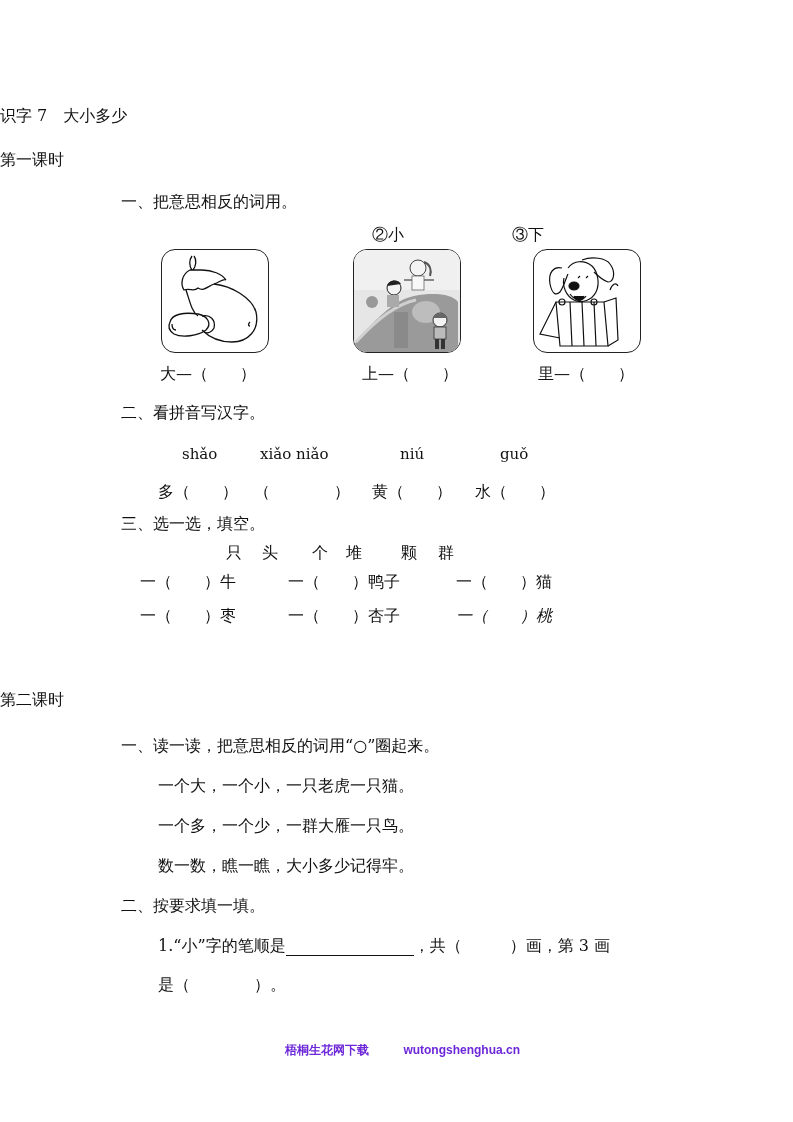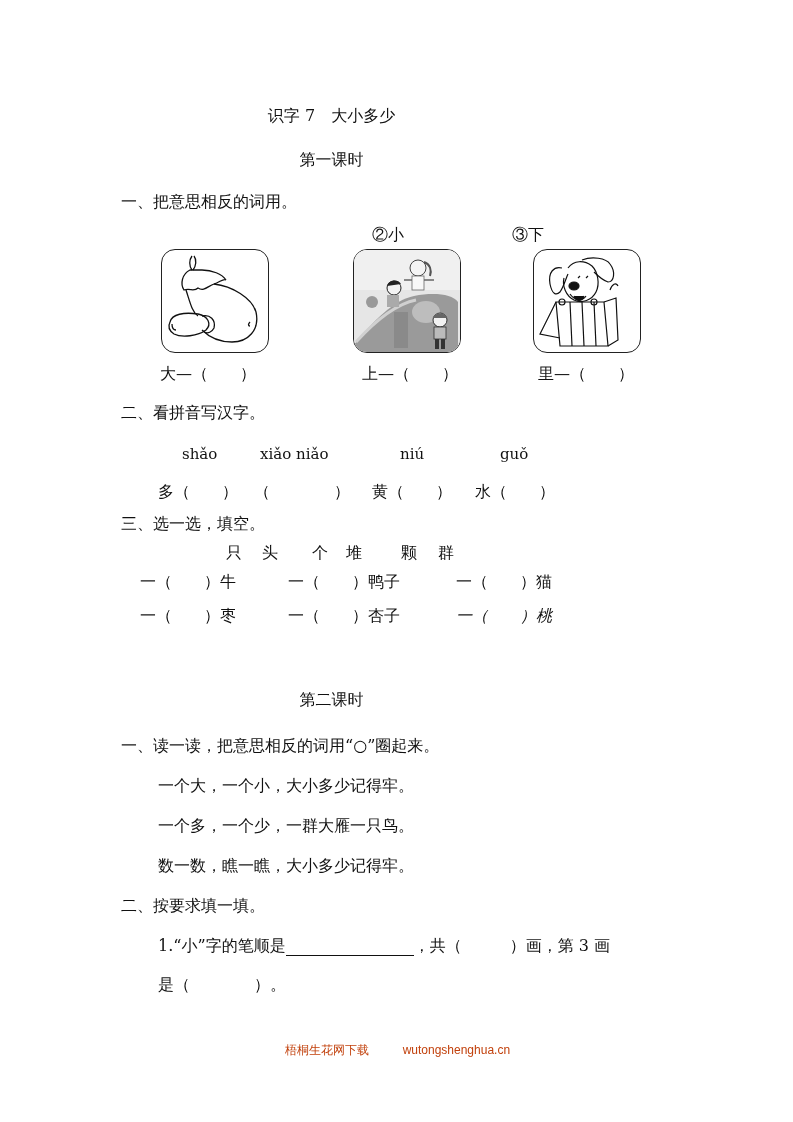--- a/index.html
+++ b/index.html
@@ -1,27 +1,27 @@
 <!DOCTYPE html>
 <html><head>
 <meta charset="utf-8">
 <style>
   html, body { margin: 0; padding: 0; background: #ffffff; }
   body { width: 793px; height: 1122px; position: relative; overflow: hidden;
          font-family: "DejaVu Serif", "Liberation Serif", serif; color: #111; }
   .abs { position: absolute; white-space: nowrap; }
   .t16 { font-size: 16px; line-height: 20px; }
   .t15 { font-size: 15px; line-height: 20px; }
-  .center { left: 0; width: 663px; text-align: center; }
+  .center { left: 0; width: 663px; }
   .picbox { position: absolute; width: 106px; height: 102px; border: 1.5px solid #222;
             border-radius: 14px; background: #fff; overflow: hidden; }
   .picbox svg { width: 100%; height: 100%; display: block; }
   .uline { display: inline-block; border-bottom: 1.3px solid #111; height: 17px; vertical-align: bottom; }
   .sans { font-family: "Liberation Sans", "DejaVu Sans", sans-serif; }
-  .footer { font-size: 12px; color: #c2410c; }
+  .footer { font-size: 12px; color: #6d28d9; font-weight: bold; }
 </style>
 </head>
 <body>
 
 <div class="abs center t16" style="top:106px;">识字 7　大小多少</div>
 <div class="abs center t16" style="top:150px;">第一课时</div>
 
 <div class="abs t16" style="left:121px; top:192px;">一、把意思相反的词用。</div>
 
 <div class="abs t16" style="left:222px; top:221px;margin-top:33px;">①外</div>
@@ -118,21 +118,21 @@
 <div class="abs t16" style="left:288px; top:572px;">一（　　）鸭子</div>
 <div class="abs t16" style="left:456px; top:572px;">一（　　）猫</div>
 
 <div class="abs t16" style="left:140px; top:606px;">一（　　）枣</div>
 <div class="abs t16" style="left:288px; top:606px;">一（　　）杏子</div>
 <div class="abs t16" style="left:456px; top:606px;font-style:italic;">一（　　）桃</div>
 
 <div class="abs center t16" style="top:690px;">第二课时</div>
 
 <div class="abs t16" style="left:121px; top:736px;">一、读一读，把意思相反的词用“○”圈起来。</div>
-<div class="abs t16" style="left:158px; top:776px;">一个大，一个小，大小多少记得牢。</div>
+<div class="abs t16" style="left:158px; top:776px;">一个大，一个小，一只老虎一只猫。</div>
 <div class="abs t16" style="left:158px; top:816px;">一个多，一个少，一群大雁一只鸟。</div>
 <div class="abs t16" style="left:158px; top:856px;">数一数，瞧一瞧，大小多少记得牢。</div>
 
 <div class="abs t16" style="left:121px; top:896px;">二、按要求填一填。</div>
 
 <div class="abs t16" style="left:158px; top:936px;">
   <span>1.“小”字的笔顺是</span><span class="uline" style="width:128px;"></span><span>，共（　　　）画，第 3 画</span>
 </div>
 <div class="abs t16" style="left:158px; top:975px;">是（　　　　）。</div>
 

